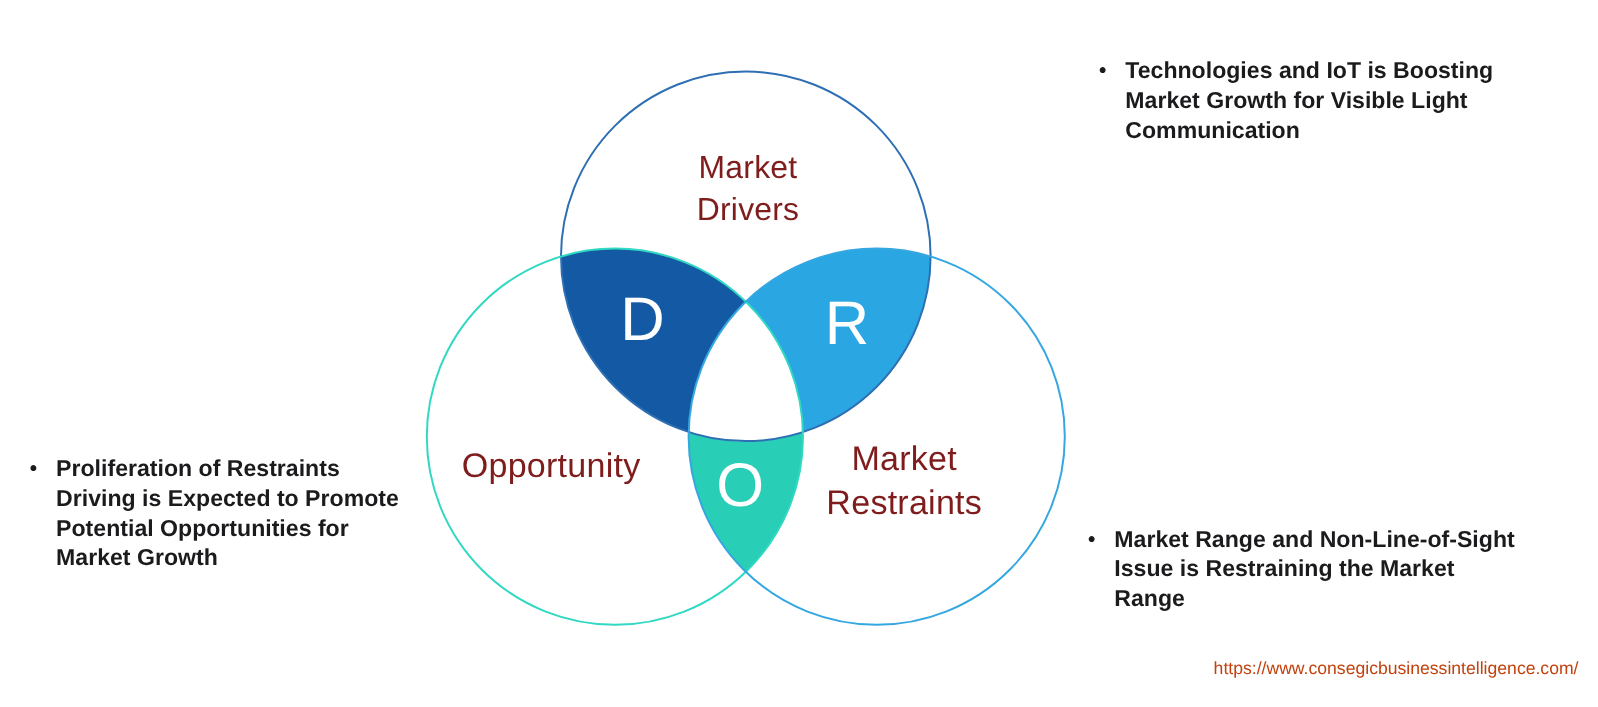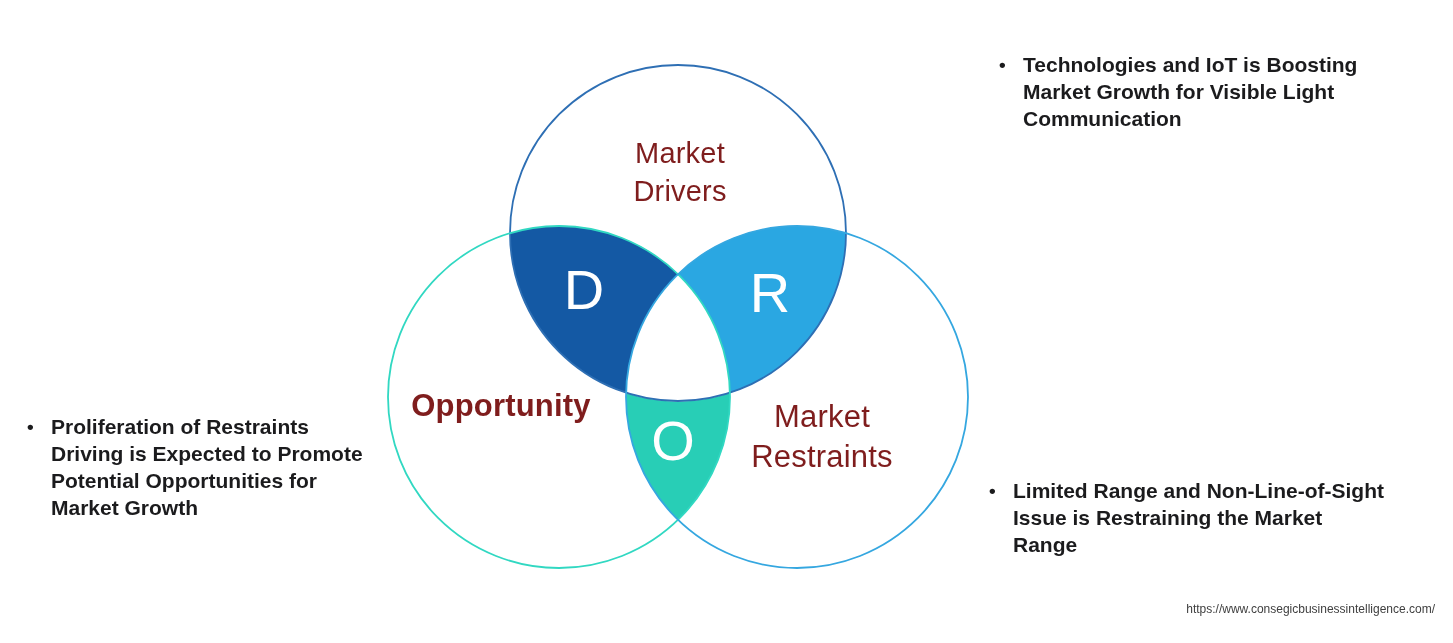--- a/index.html
+++ b/index.html
@@ -57,22 +57,22 @@
     line-height: 27px;
     flex: 0 0 auto;
   }
   .bullet.b-top-right .dot    { width: 24px; }
   .bullet.b-left .dot         { width: 24px; }
   .bullet.b-bottom-right .dot { width: 24px; }
   .source-url {
     position: absolute;
     right: 18px;
     top: 596px;
-    color: #404040;
-    font-size: 12px;
+    color: #c2410c;
+    font-size: 16px;
     line-height: 26px;
     white-space: nowrap;
     text-decoration: none;
     font-weight: 400;
   }
 </style>
 </head>
 <body>
 
 <div id="canvas">
@@ -86,21 +86,21 @@
     <circle cx="678" cy="233" r="168" fill="none" stroke-width="1.8" stroke="#2e6fb4"></circle>
     <circle cx="559" cy="397" r="171" fill="none" stroke-width="1.8" stroke="#31d8c2"></circle>
     <circle cx="797" cy="397" r="171" fill="none" stroke-width="1.8" stroke="#35a7e0"></circle>
   </svg>
 
   <div class="circle-label small" style="left:680px; top:134px;">
     <div>Market</div>
     <div>Drivers</div>
   </div>
 
-  <div class="circle-label" style="left:501px; top:386px;font-weight:bold;">Opportunity</div>
+  <div class="circle-label" style="left:501px; top:404px;">Opportunity</div>
 
   <div class="circle-label" style="left:822px; top:397px;">
     <div>Market</div>
     <div>Restraints</div>
   </div>
 
   <div class="overlap-letter" style="left:584px; top:292px;">D</div>
   <div class="overlap-letter" style="left:770px; top:295px;">R</div>
   <div class="overlap-letter" style="left:673px; top:443px;">O</div>
 
@@ -119,21 +119,21 @@
       <div>Proliferation of Restraints</div>
       <div>Driving is Expected to Promote</div>
       <div>Potential Opportunities for</div>
       <div>Market Growth</div>
     </div>
   </div>
 
   <div class="bullet b-bottom-right" style="left:989px; top:477px;">
     <span class="dot">•</span>
     <div>
-      <div>Limited Range and Non-Line-of-Sight</div>
+      <div>Market Range and Non-Line-of-Sight</div>
       <div>Issue is Restraining the Market</div>
       <div>Range</div>
     </div>
   </div>
 
   <a class="source-url" href="#">https://www.consegicbusinessintelligence.com/</a>
 
 </div>
 
 </body></html>

